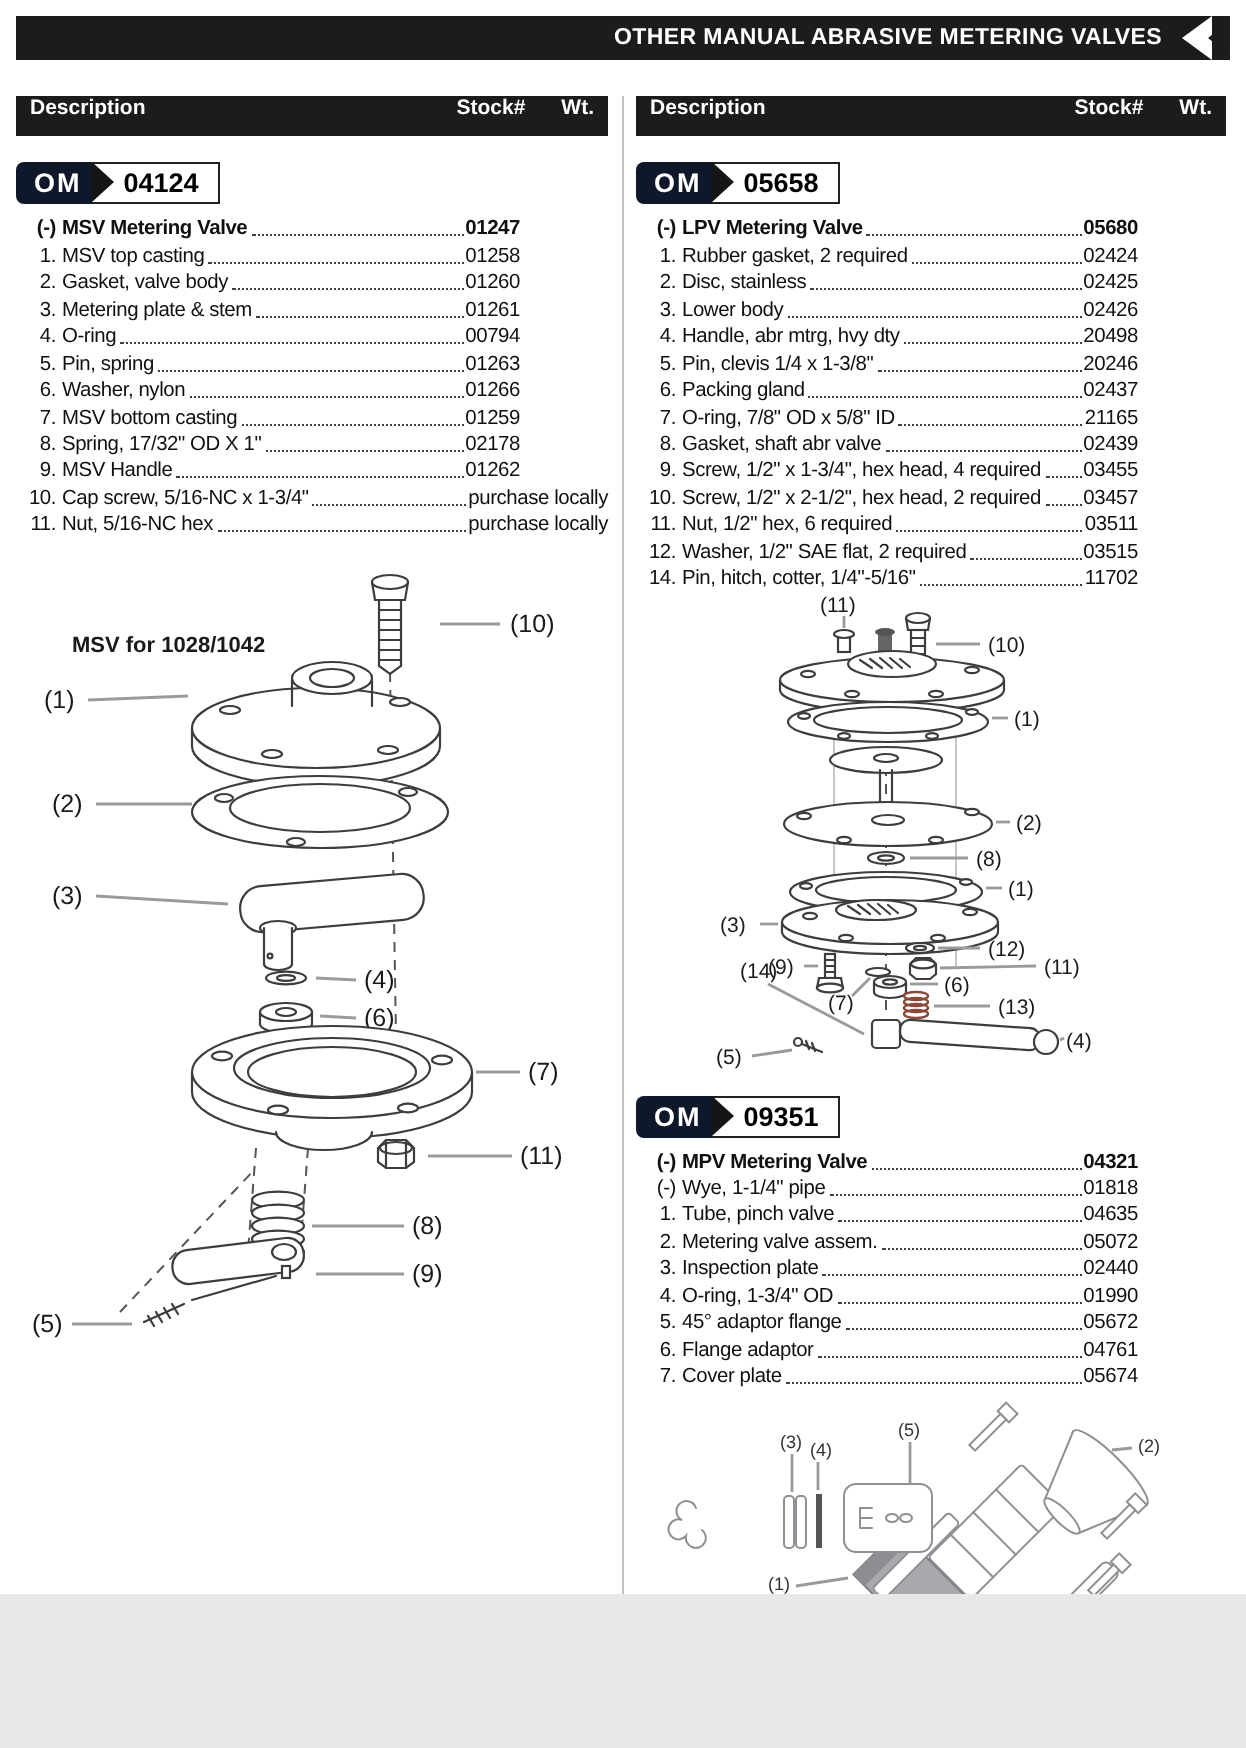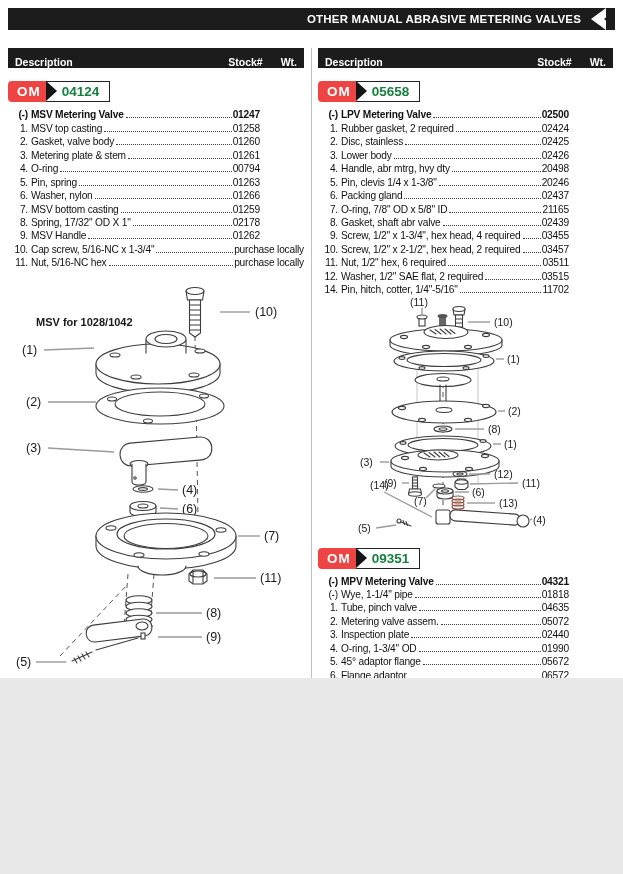--- a/index.html
+++ b/index.html
@@ -1,47 +1,47 @@
 <!DOCTYPE html>
 <html><head>
 <meta charset="utf-8">
 <style>
   html,body{margin:0;padding:0;background:#e8e8e8;}
-  .page{position:relative;width:623px;height:678px;background:#fff;margin:0 auto;
+  .page{position:relative;width:623px;height:797px;background:#fff;margin:0 auto;
         font-family:"Liberation Sans",sans-serif;color:#111;overflow:hidden;}
 
   
   .topbar{position:absolute;left:8px;top:8px;width:607px;height:22px;background:#1c1c1c;}
   .topbar .title{position:absolute;right:34px;top:0;line-height:22px;color:#fff;
                  font-weight:bold;font-size:11.5px;letter-spacing:.2px;}
   .notch{position:absolute;right:9px;top:0;width:0;height:0;
          border-top:11px solid transparent;border-bottom:11px solid transparent;
          border-right:15px solid #fff;}
   .notch-inner{position:absolute;right:1px;top:3px;width:0;height:0;
          border-top:8px solid transparent;border-bottom:8px solid transparent;
          border-right:10px solid #1c1c1c;}
 
   .divider{position:absolute;left:311px;top:48px;width:1px;height:818px;background:#c0c0c0;}
 
   .col{position:absolute;top:48px;}
   .col.left{left:8px;width:296px;}
   .col.right{left:318px;width:295px;}
 
-  .thead{height:20px;background:#1c1c1c;color:#fff;display:flex;align-items:flex-end;
+  .thead{height:20px;background:#1c1c1c;color:#fff;display:flex;align-items:flex-start;
          font-weight:bold;font-size:10.5px;padding:0 7px;box-sizing:border-box;}
   .thead .th-desc{flex:1;}
   .thead .th-wt{margin-left:18px;}
 
   .badge{margin-top:13px;display:flex;height:21px;align-items:stretch;width:max-content;}
-  .badge-om{background:#ef4444;color:#fff;border-radius:4px 0 0 4px;font-weight:bold;
+  .badge-om{background:#0f172a;color:#fff;border-radius:4px 0 0 4px;font-weight:bold;
             font-size:13.5px;padding:0 5px 0 9px;display:flex;align-items:center;letter-spacing:1px;}
   .badge-arrow{width:0;height:0;border-top:10.5px solid transparent;border-bottom:10.5px solid transparent;
             border-left:11px solid #151515;position:relative;z-index:2;}
   .badge-num{border:1.8px solid #222;border-left:none;margin-left:-11px;padding:0 10px 0 16px;
-            font-weight:bold;font-size:13.5px;display:flex;align-items:center;background:#fff;color:#15803d;}
+            font-weight:bold;font-size:13.5px;display:flex;align-items:center;background:#fff;color:#000000;}
 
   .plist{margin-top:5px;padding-right:44px;font-size:10.2px;letter-spacing:-0.2px;color:#101010;}
   .prow{display:flex;height:13.45px;align-items:flex-end;white-space:nowrap;}
   .prow.bold{font-weight:bold;}
   .pnum{width:20px;text-align:right;margin-right:3px;flex:none;}
   .leader{flex:1;border-bottom:1.6px dotted #3c3c3c;margin:0 1px 2px 2px;min-width:5px;}
   .pstock{flex:none;text-align:center;}
   .prow.wide .pstock{margin-right:-44px;}
 
   svg.diag{display:block;}
@@ -297,21 +297,21 @@
       <span class="badge-om">OM</span>
       <span class="badge-arrow"></span>
       <span class="badge-num">05658</span>
     </div>
 
     <div class="plist">
   <div class="prow bold">
     <span class="pnum">(-)</span>
     <span class="pdesc">LPV Metering Valve</span>
     <span class="leader"></span>
-    <span class="pstock">02500</span>
+    <span class="pstock">05680</span>
   </div>
 
   <div class="prow">
     <span class="pnum">1.</span>
     <span class="pdesc">Rubber gasket, 2 required</span>
     <span class="leader"></span>
     <span class="pstock">02424</span>
   </div>
 
   <div class="prow">
@@ -616,21 +616,21 @@
     <span class="pnum">5.</span>
     <span class="pdesc">45° adaptor flange</span>
     <span class="leader"></span>
     <span class="pstock">05672</span>
   </div>
 
   <div class="prow">
     <span class="pnum">6.</span>
     <span class="pdesc">Flange adaptor</span>
     <span class="leader"></span>
-    <span class="pstock">06572</span>
+    <span class="pstock">04761</span>
   </div>
 
   <div class="prow">
     <span class="pnum">7.</span>
     <span class="pdesc">Cover plate</span>
     <span class="leader"></span>
     <span class="pstock">05674</span>
   </div>
 </div>
 

